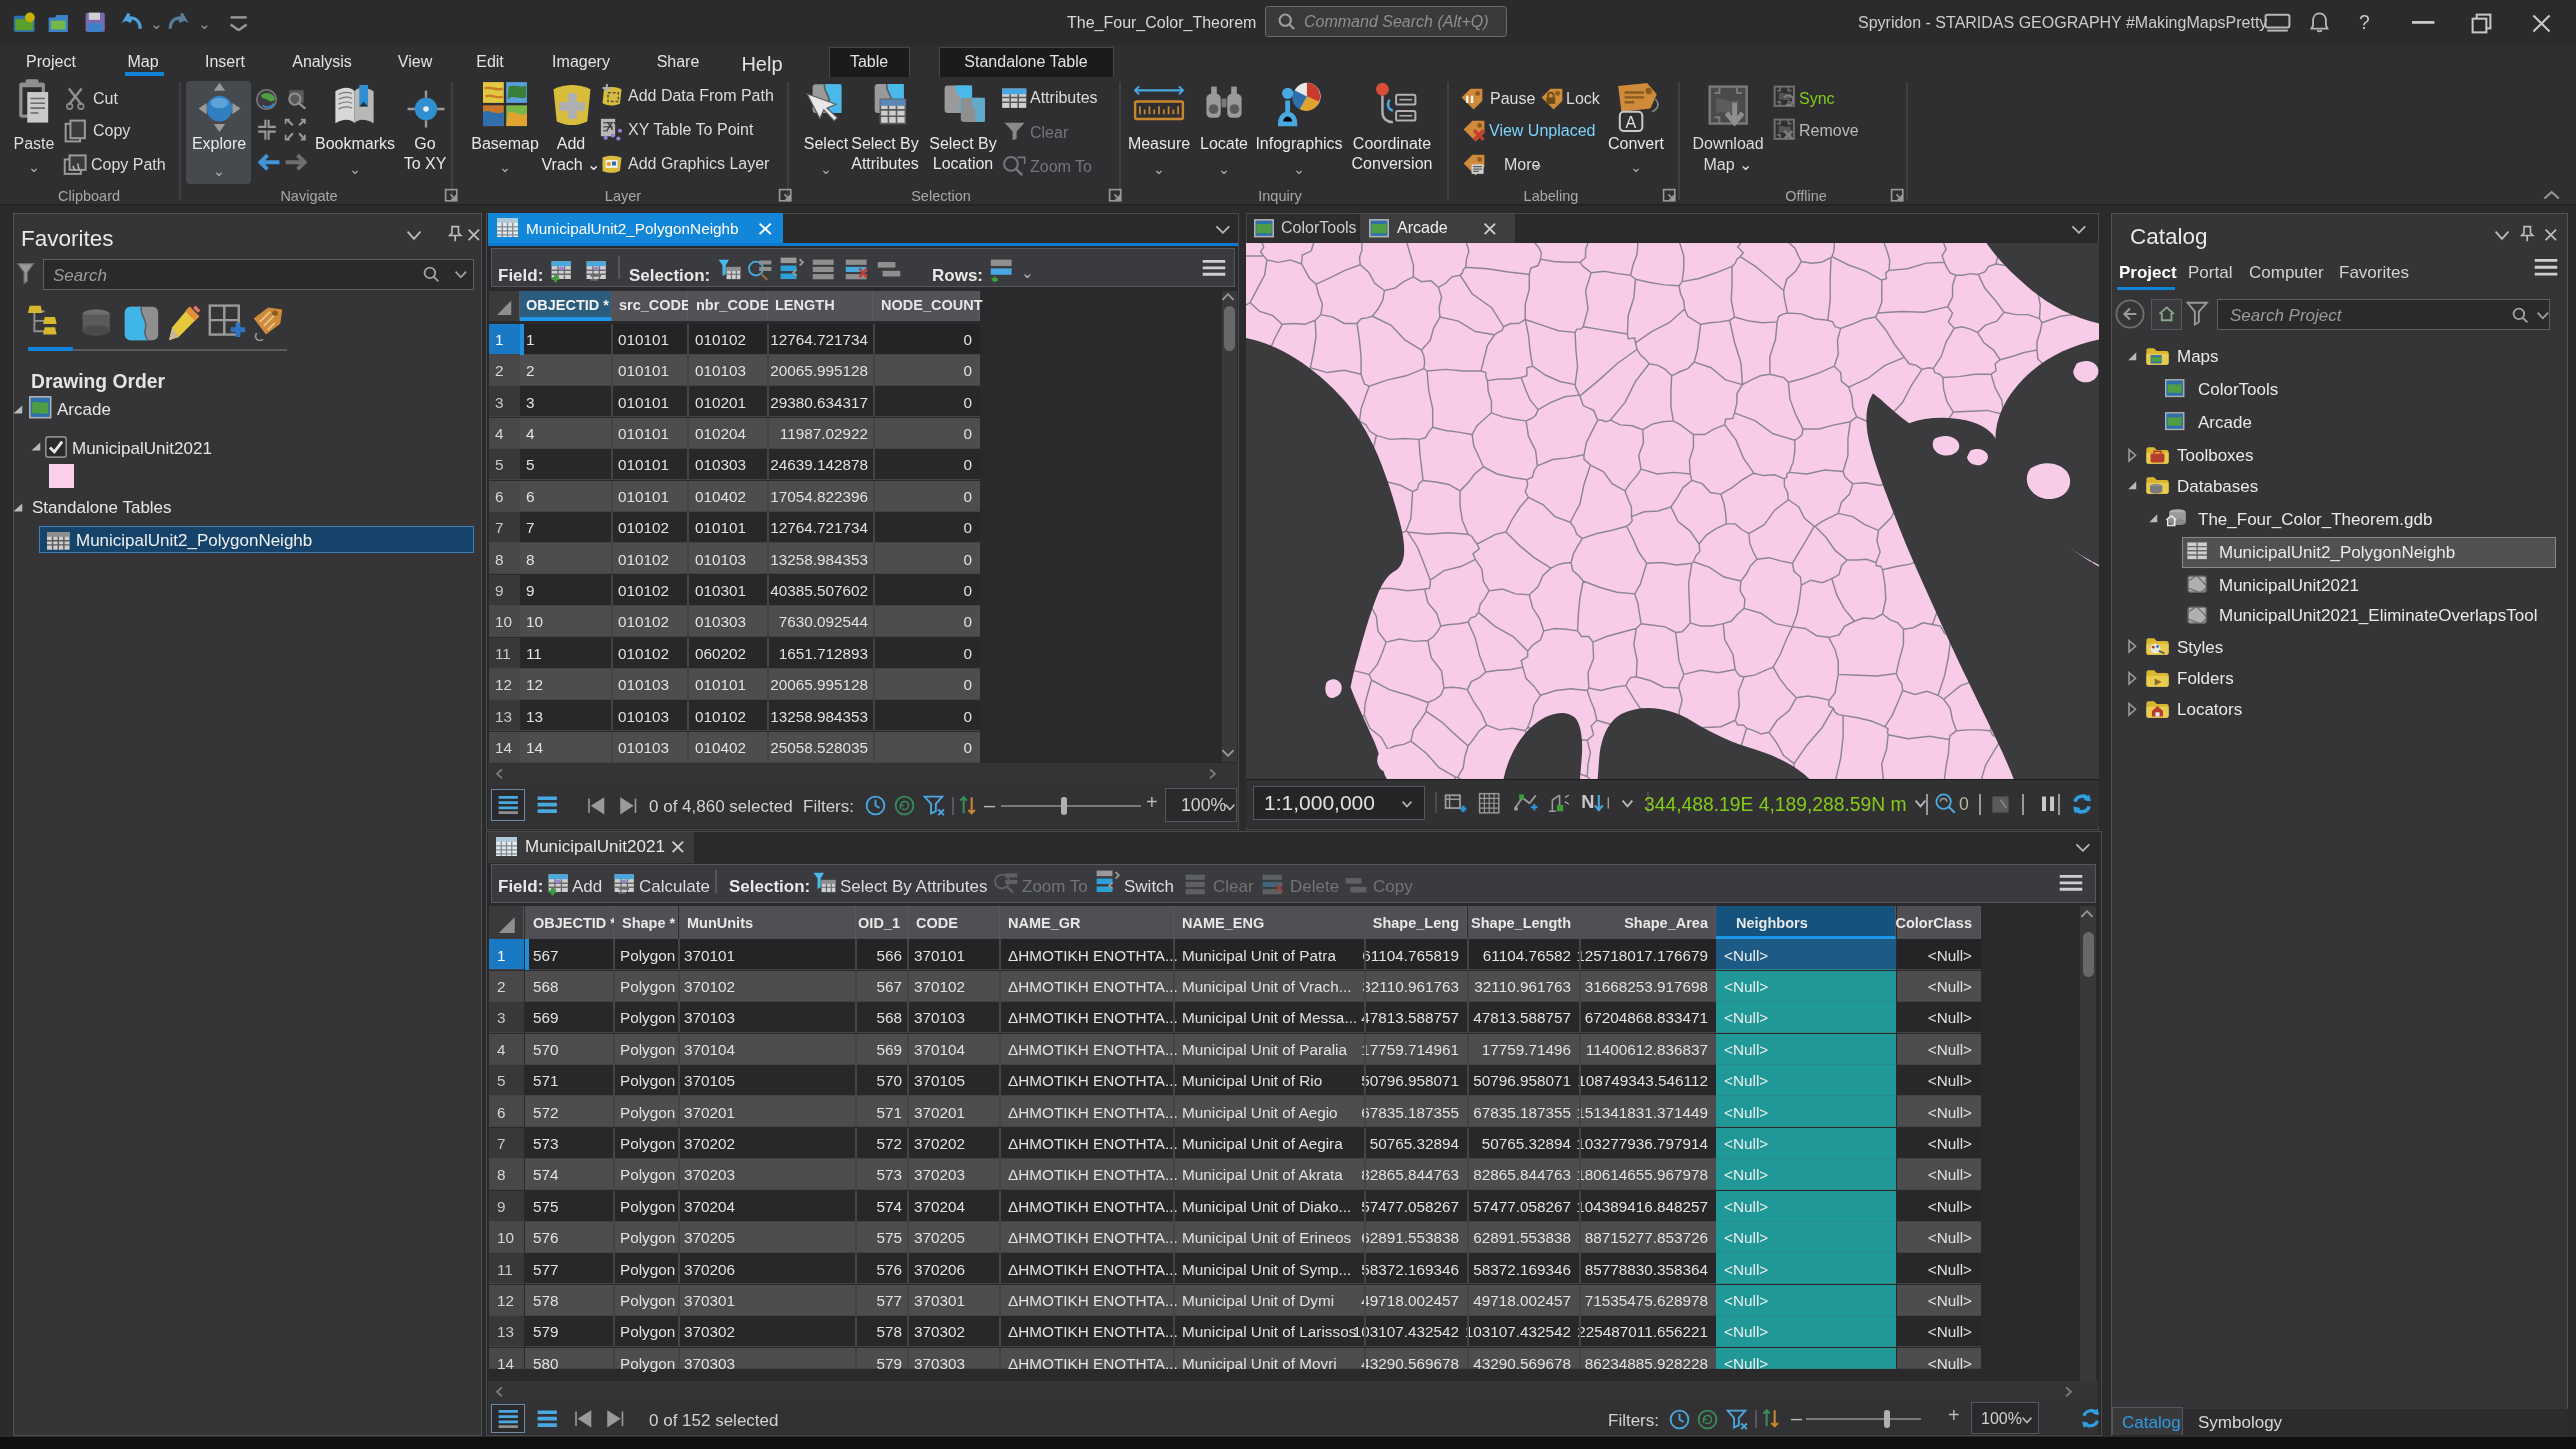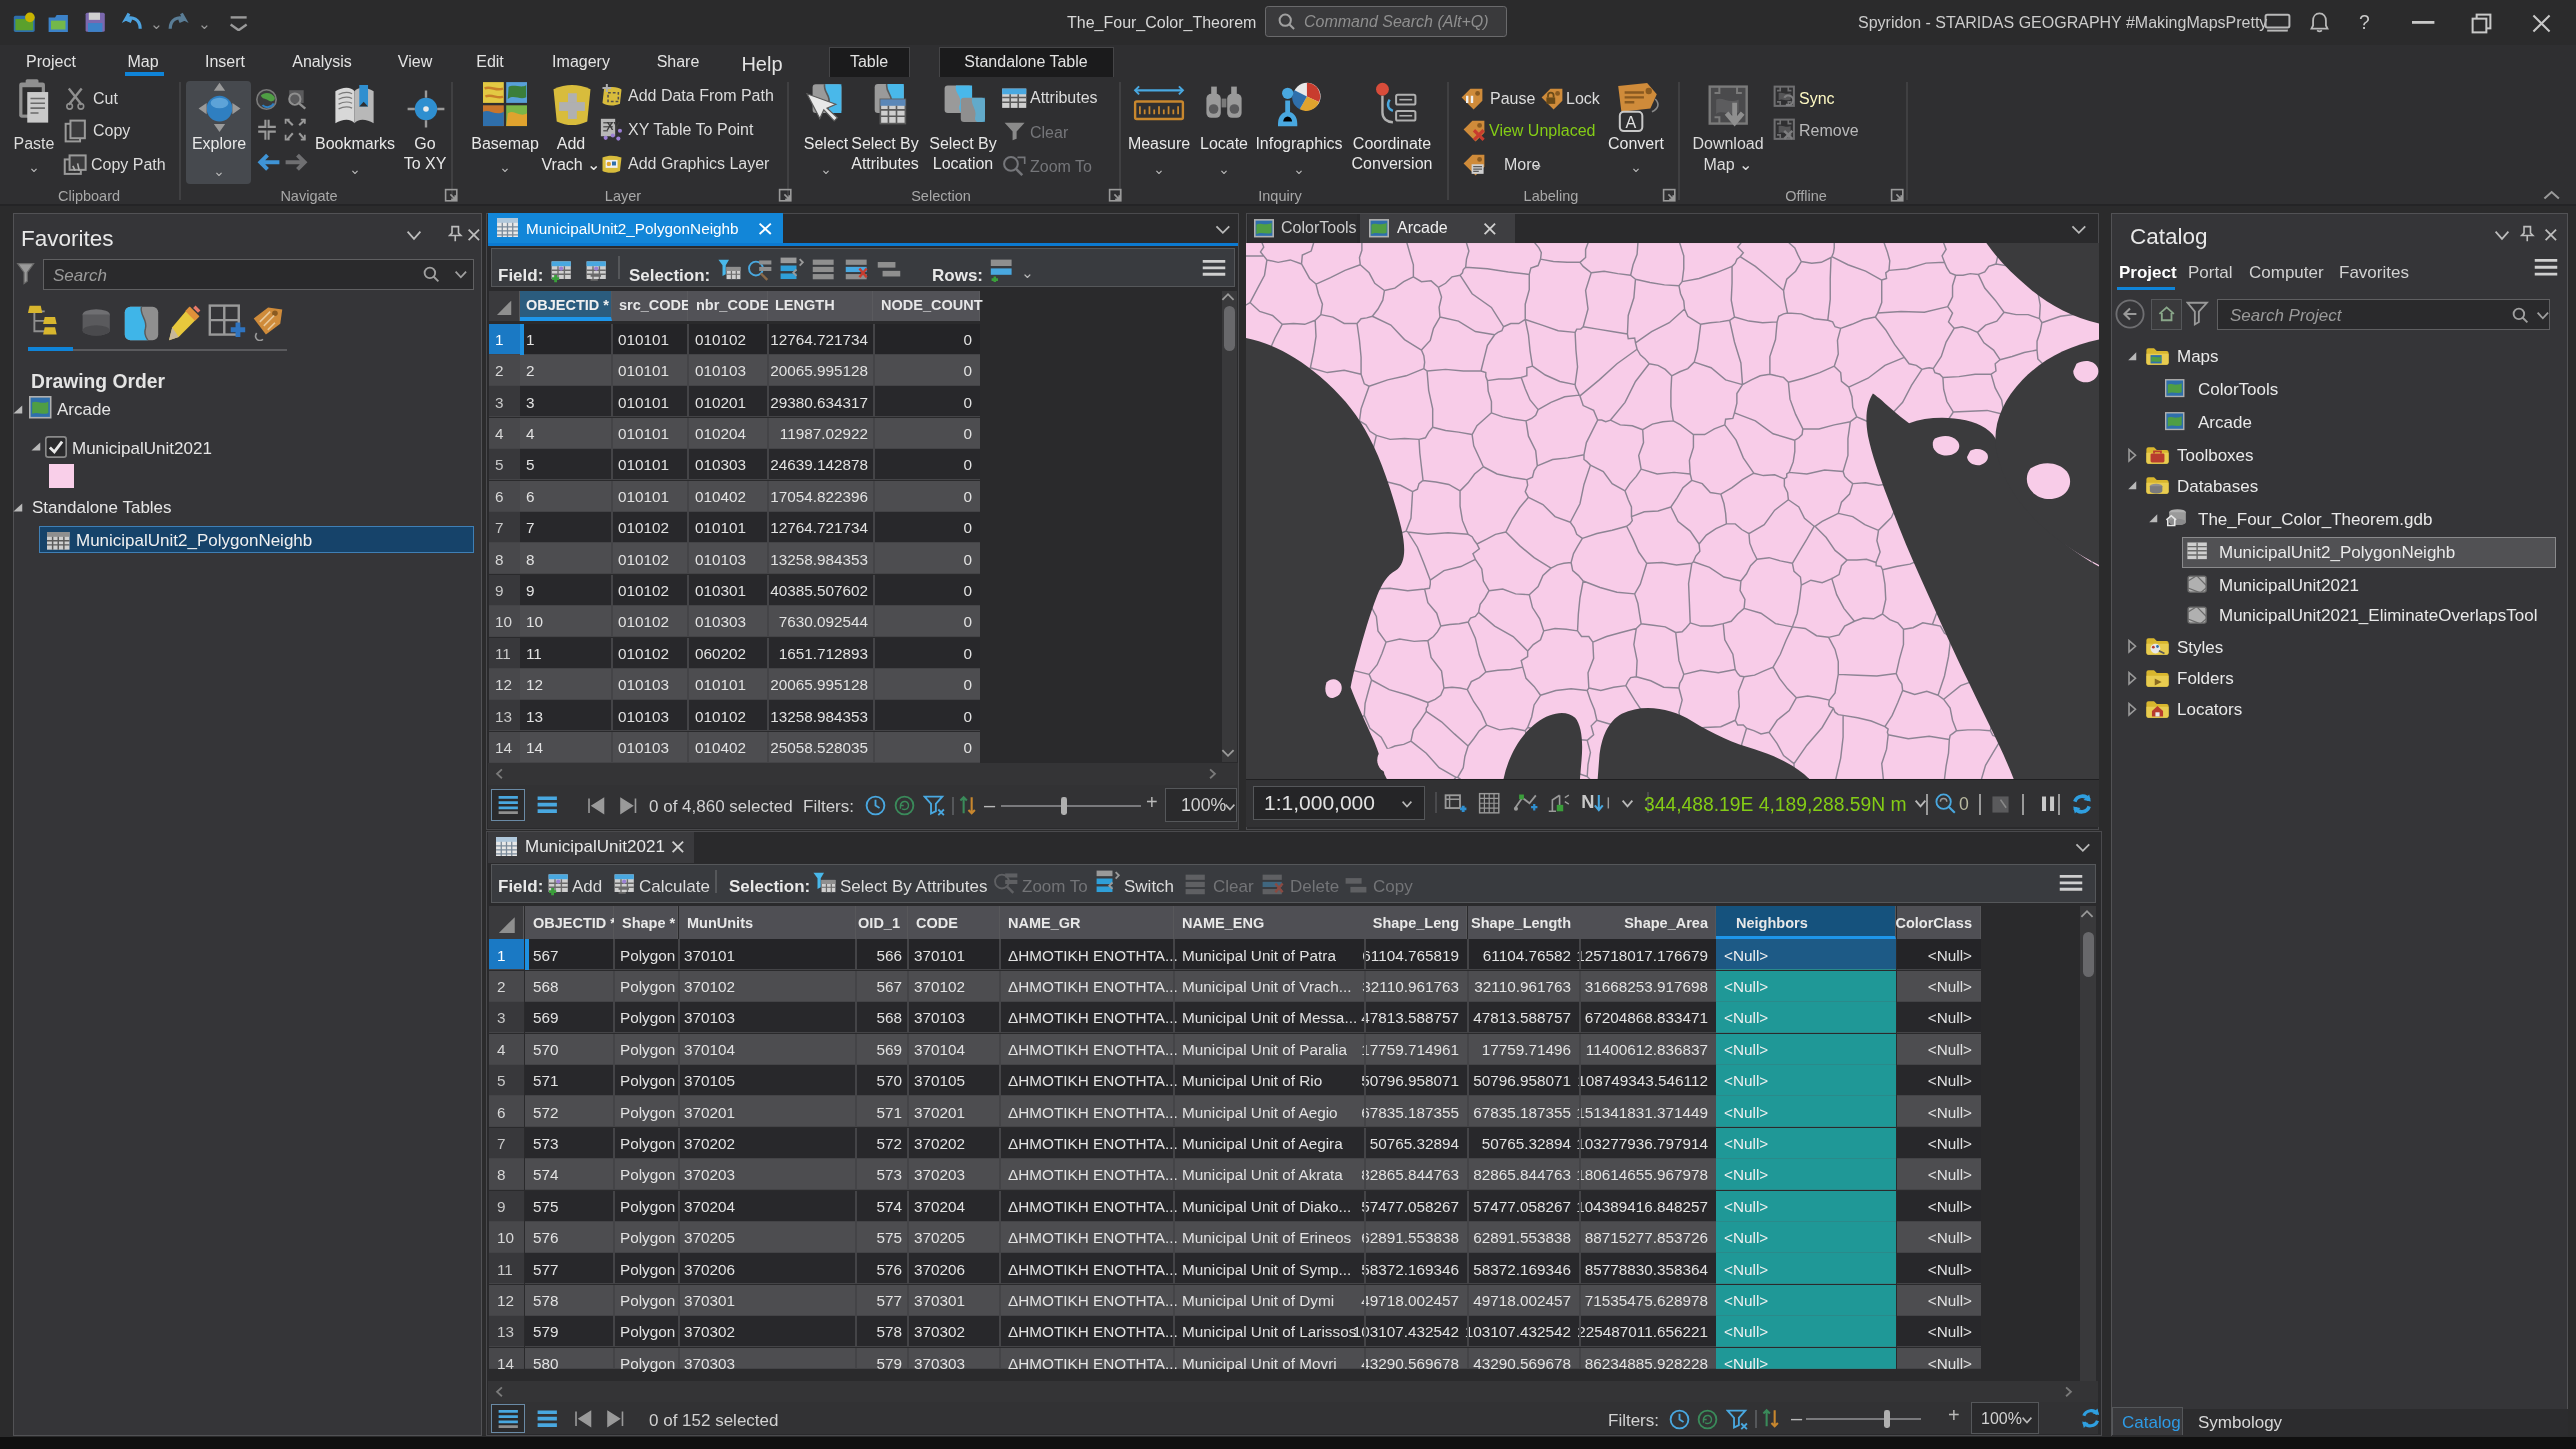--- a/index.html
+++ b/index.html
@@ -323,21 +323,21 @@
     <circle cx="22" cy="8" r="3" fill="#8a5a20"></circle>
     <rect x="8" y="13" width="11" height="8" fill="#6a4a18"></rect>
     <path d="M10 13 v-2.5 a3.5 3.5 0 0 1 7 0 v2.5" stroke="#6a4a18" stroke-width="2.2" fill="none"></path>
   </svg>
 <div class="tx" style="left:1566px;top:90px;font-size:16px;color:#dcdcdc;font-weight:400;">Lock</div>
 <svg class="ab" style="left:1462px;top:119px" width="24" height="22.5" viewBox="0 0 30 28">
     <path d="M2 13 L13 2 L28 2 L28 17 L17 28 L2 13 Z" fill="#cf8b3a"></path>
     <circle cx="22" cy="8" r="3" fill="#8a5a20"></circle>
     <path d="M15 14 L27 26 M27 14 L15 26" stroke="#c83c2e" stroke-width="4"></path>
   </svg>
-<div class="tx" style="left:1489px;top:122px;font-size:16px;color:#84cc16;font-weight:400;">View Unplaced</div>
+<div class="tx" style="left:1489px;top:122px;font-size:16px;color:#7dd3fc;font-weight:400;">View Unplaced</div>
 <svg class="ab" style="left:1462px;top:153px" width="24" height="22.5" viewBox="0 0 30 28">
     <path d="M2 13 L13 2 L28 2 L28 17 L17 28 L2 13 Z" fill="#cf8b3a"></path>
     <circle cx="22" cy="8" r="3" fill="#8a5a20"></circle>
     <rect x="12" y="14" width="15" height="12" fill="#cfcfcf"></rect>
     <path d="M14 17 h11 M14 20 h11 M14 23 h7" stroke="#5a5a5a" stroke-width="1.5"></path>
   </svg>
 <div class="tx" style="left:1504px;top:156px;font-size:16px;color:#dcdcdc;font-weight:400;">More</div>
 <div class="tx" style="left:1532px;top:156px;font-size:13.7px;color:#bdbdbd;font-weight:400;">⌄</div>
 <svg class="ab" style="left:1615px;top:81px" width="45" height="52" viewBox="0 0 56 64">
     <path d="M4 6 L40 2 L52 16 L44 34 L8 38 Z" fill="#cf8b3a"></path>
@@ -356,21 +356,21 @@
     <path d="M33 22 L33 44 M23 35 L33 47 L43 35" stroke="#8f8f8f" stroke-width="6" fill="none"></path>
   </svg>
 <div class="tx" style="left:1728px;top:135px;font-size:16px;color:#dcdcdc;font-weight:400;transform:translateX(-50%);">Download</div>
 <div class="tx" style="left:1728px;top:155px;font-size:16px;color:#dcdcdc;font-weight:400;transform:translateX(-50%);">Map ⌄</div>
 <svg class="ab" style="left:1773px;top:85px" width="22.5" height="22.5" viewBox="0 0 28 28">
     <rect x="2" y="2" width="24" height="24" stroke="#6f6f71" stroke-width="2.5" fill="none"></rect>
     <path d="M9 2 v5 h-4 M19 2 v5 h4 M9 26 v-5 h-4 M19 26 v-5 h4" stroke="#6f6f71" stroke-width="2" fill="none"></path>
     <path d="M7 10 c5 -2 9 3 15 0 v8 c-6 3 -10 -2 -15 1 Z" fill="#555557"></path>
     <path d="M14 16 a6 6 0 1 1 2 8" stroke="#7d7d7f" stroke-width="2.5" fill="none"></path>
   </svg>
-<div class="tx" style="left:1799px;top:90px;font-size:16px;color:#fef9c3;font-weight:400;">Sync</div>
+<div class="tx" style="left:1799px;top:90px;font-size:16px;color:#84cc16;font-weight:400;">Sync</div>
 <svg class="ab" style="left:1773px;top:118px" width="22.5" height="22.5" viewBox="0 0 28 28">
     <rect x="2" y="2" width="24" height="24" stroke="#6f6f71" stroke-width="2.5" fill="none"></rect>
     <path d="M9 2 v5 h-4 M19 2 v5 h4 M9 26 v-5 h-4 M19 26 v-5 h4" stroke="#6f6f71" stroke-width="2" fill="none"></path>
     <path d="M7 10 c5 -2 9 3 15 0 v8 c-6 3 -10 -2 -15 1 Z" fill="#555557"></path>
     <path d="M14 16 l10 10 M24 16 l-10 10" stroke="#7d7d7f" stroke-width="3"></path>
   </svg>
 <div class="tx" style="left:1799px;top:122px;font-size:16px;color:#b9b9ba;font-weight:400;">Remove</div>
 <svg class="ab" style="left:2542px;top:188px" width="19.3" height="13" viewBox="0 0 24 16">
     <path d="M3 13 L12 5 L21 13" stroke="#9a9a9a" stroke-width="2.5" fill="none"></path>
   </svg>

